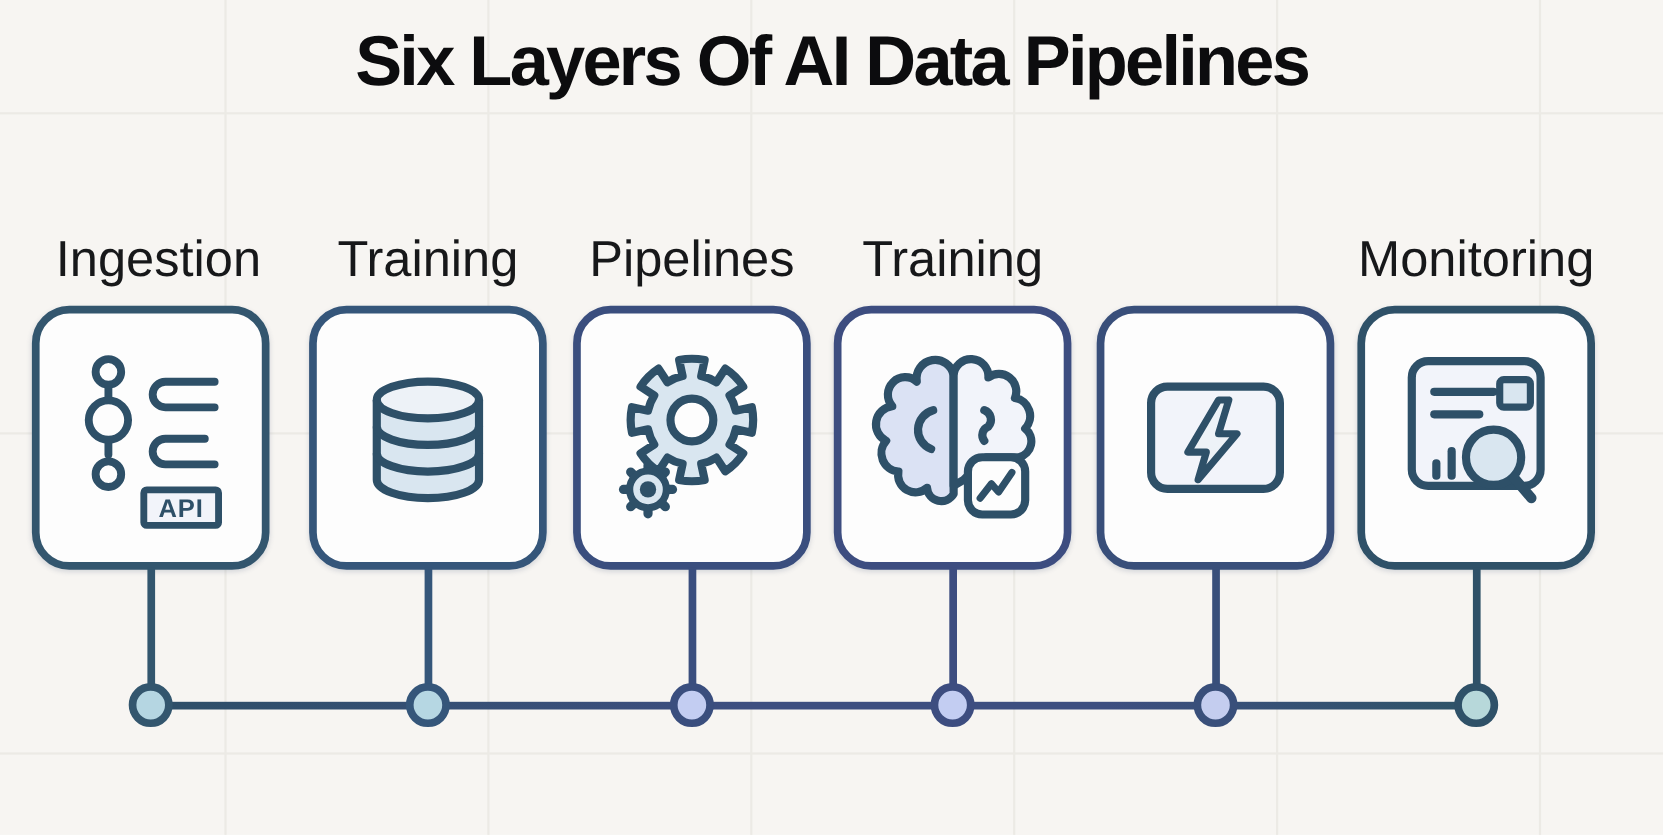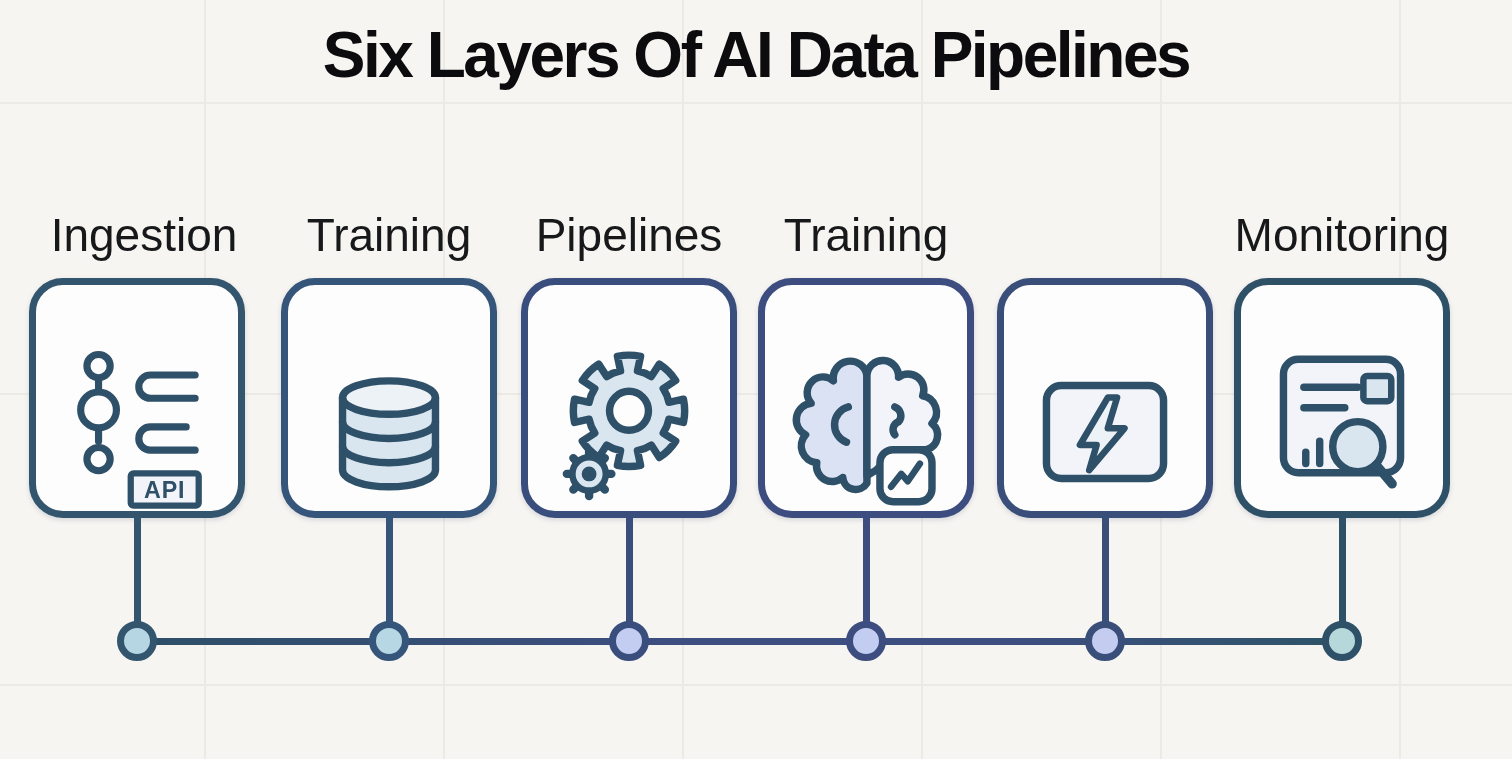--- a/index.html
+++ b/index.html
@@ -19,21 +19,21 @@
   .layer-label{
     position:absolute;top:208px;width:260px;height:56px;text-align:center;
     font-size:46px;font-weight:400;color:var(--label-ink,#17181a);
     white-space:nowrap;
   }
   .card{
     position:absolute;top:278px;width:216px;height:240px;box-sizing:border-box;
     background:var(--card-bg,#fdfdfd);
     border:7px solid var(--accent,#2e5068);
     border-radius:34px;
-    display:flex;align-items:flex-end;justify-content:center;
+    display:flex;align-items:center;justify-content:center;
     box-shadow:0 2px 5px rgba(60,80,110,.18);
   }
   .connector{
     position:absolute;top:516px;height:126px;width:7px;
     background:var(--accent,#2e5068);
   }
   .node{
     position:absolute;top:621px;width:40px;height:40px;box-sizing:border-box;
     border-radius:50%;
     border:7px solid var(--accent,#2e5068);

